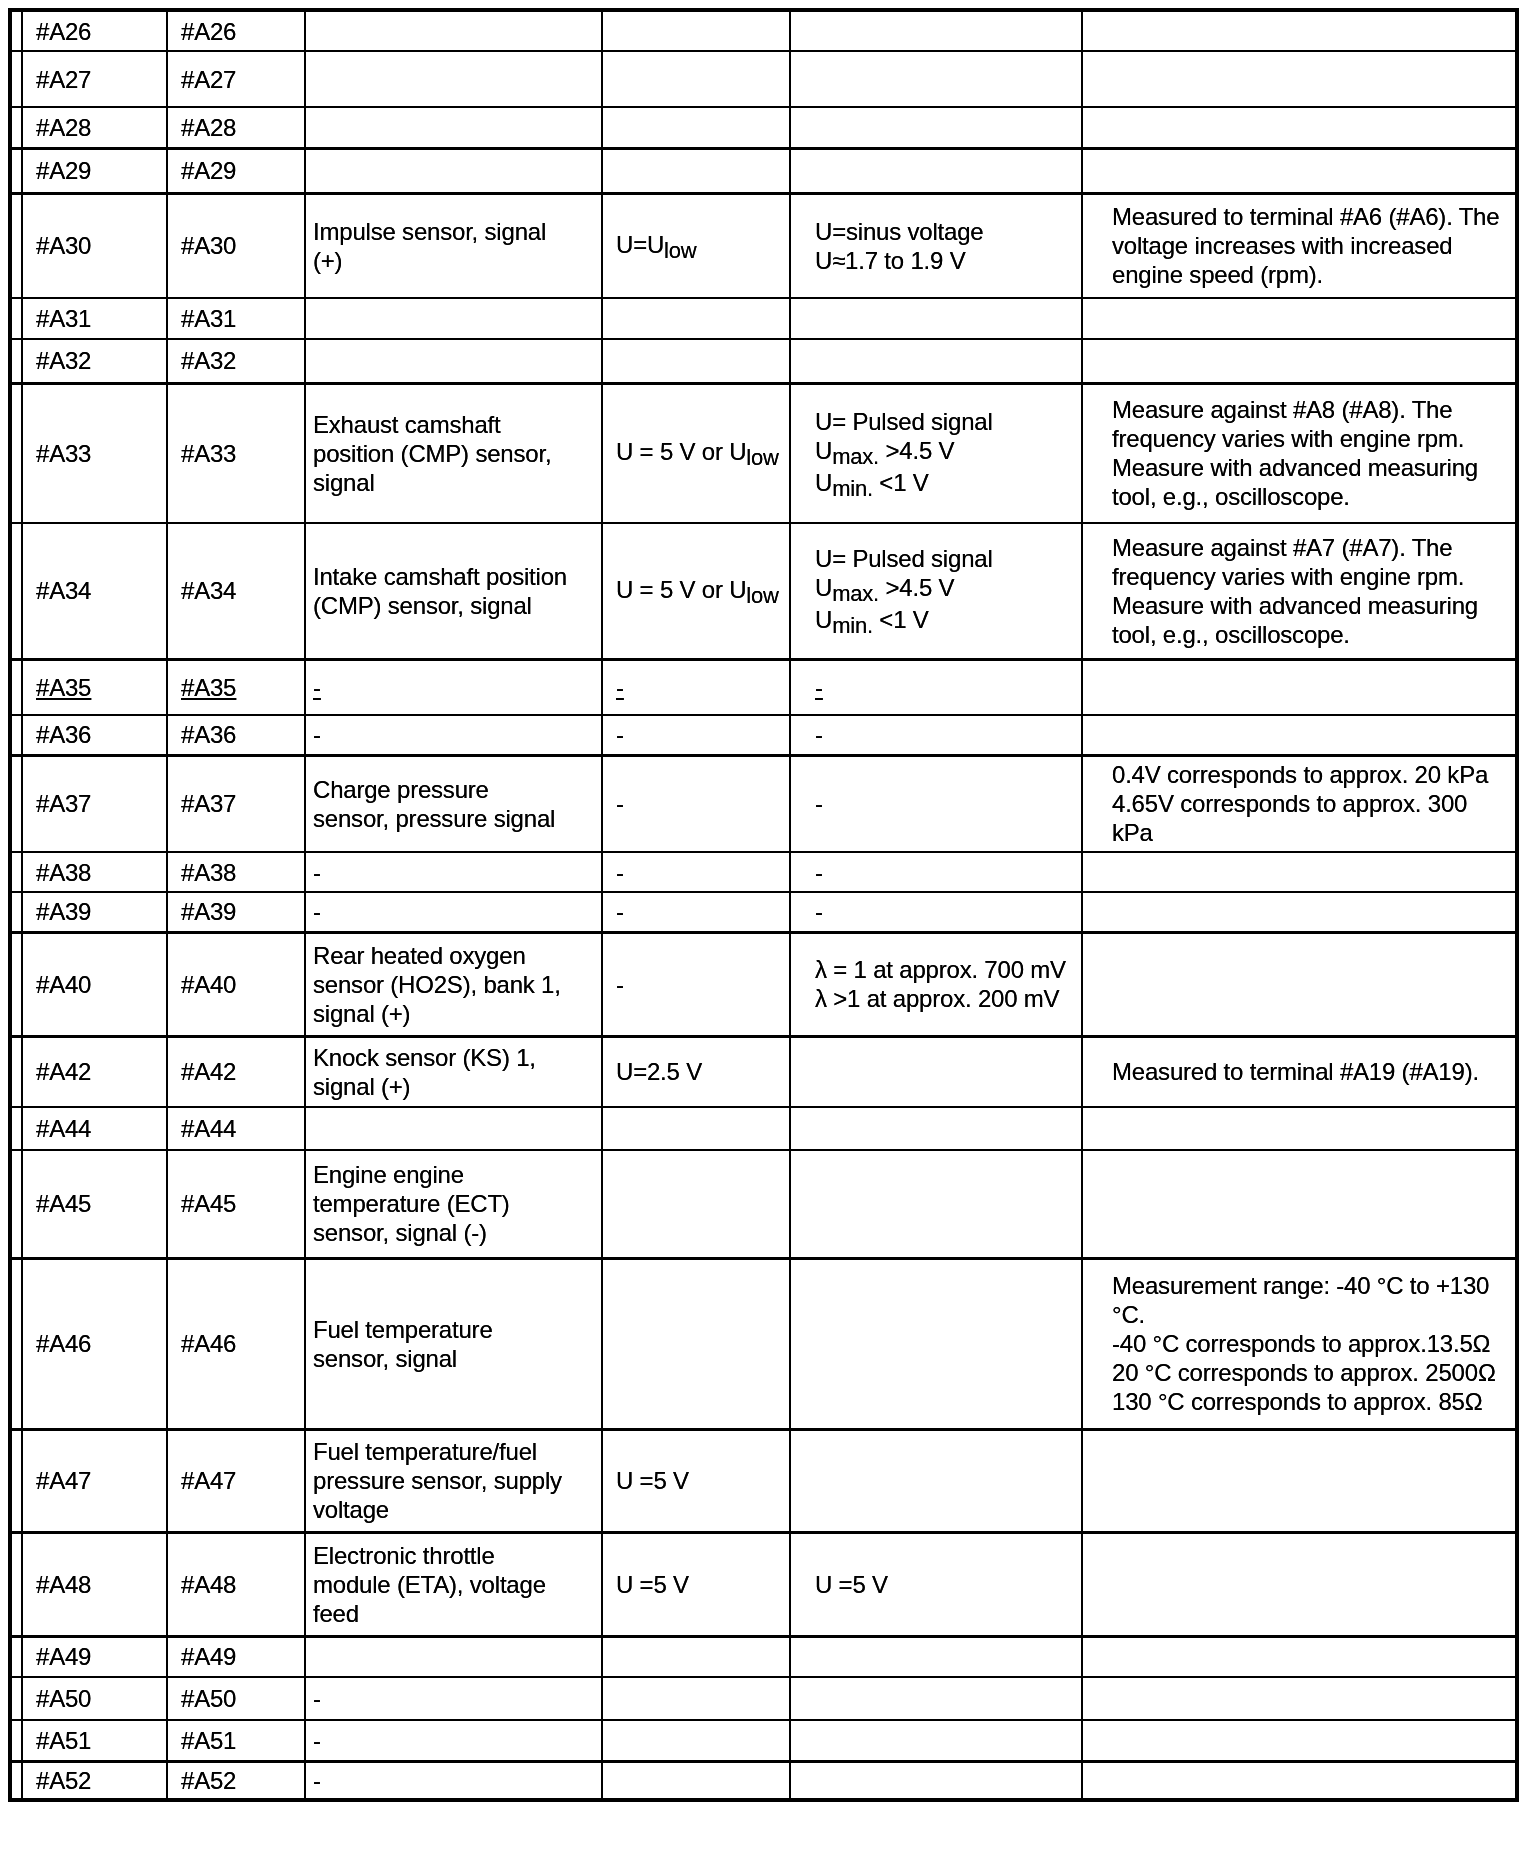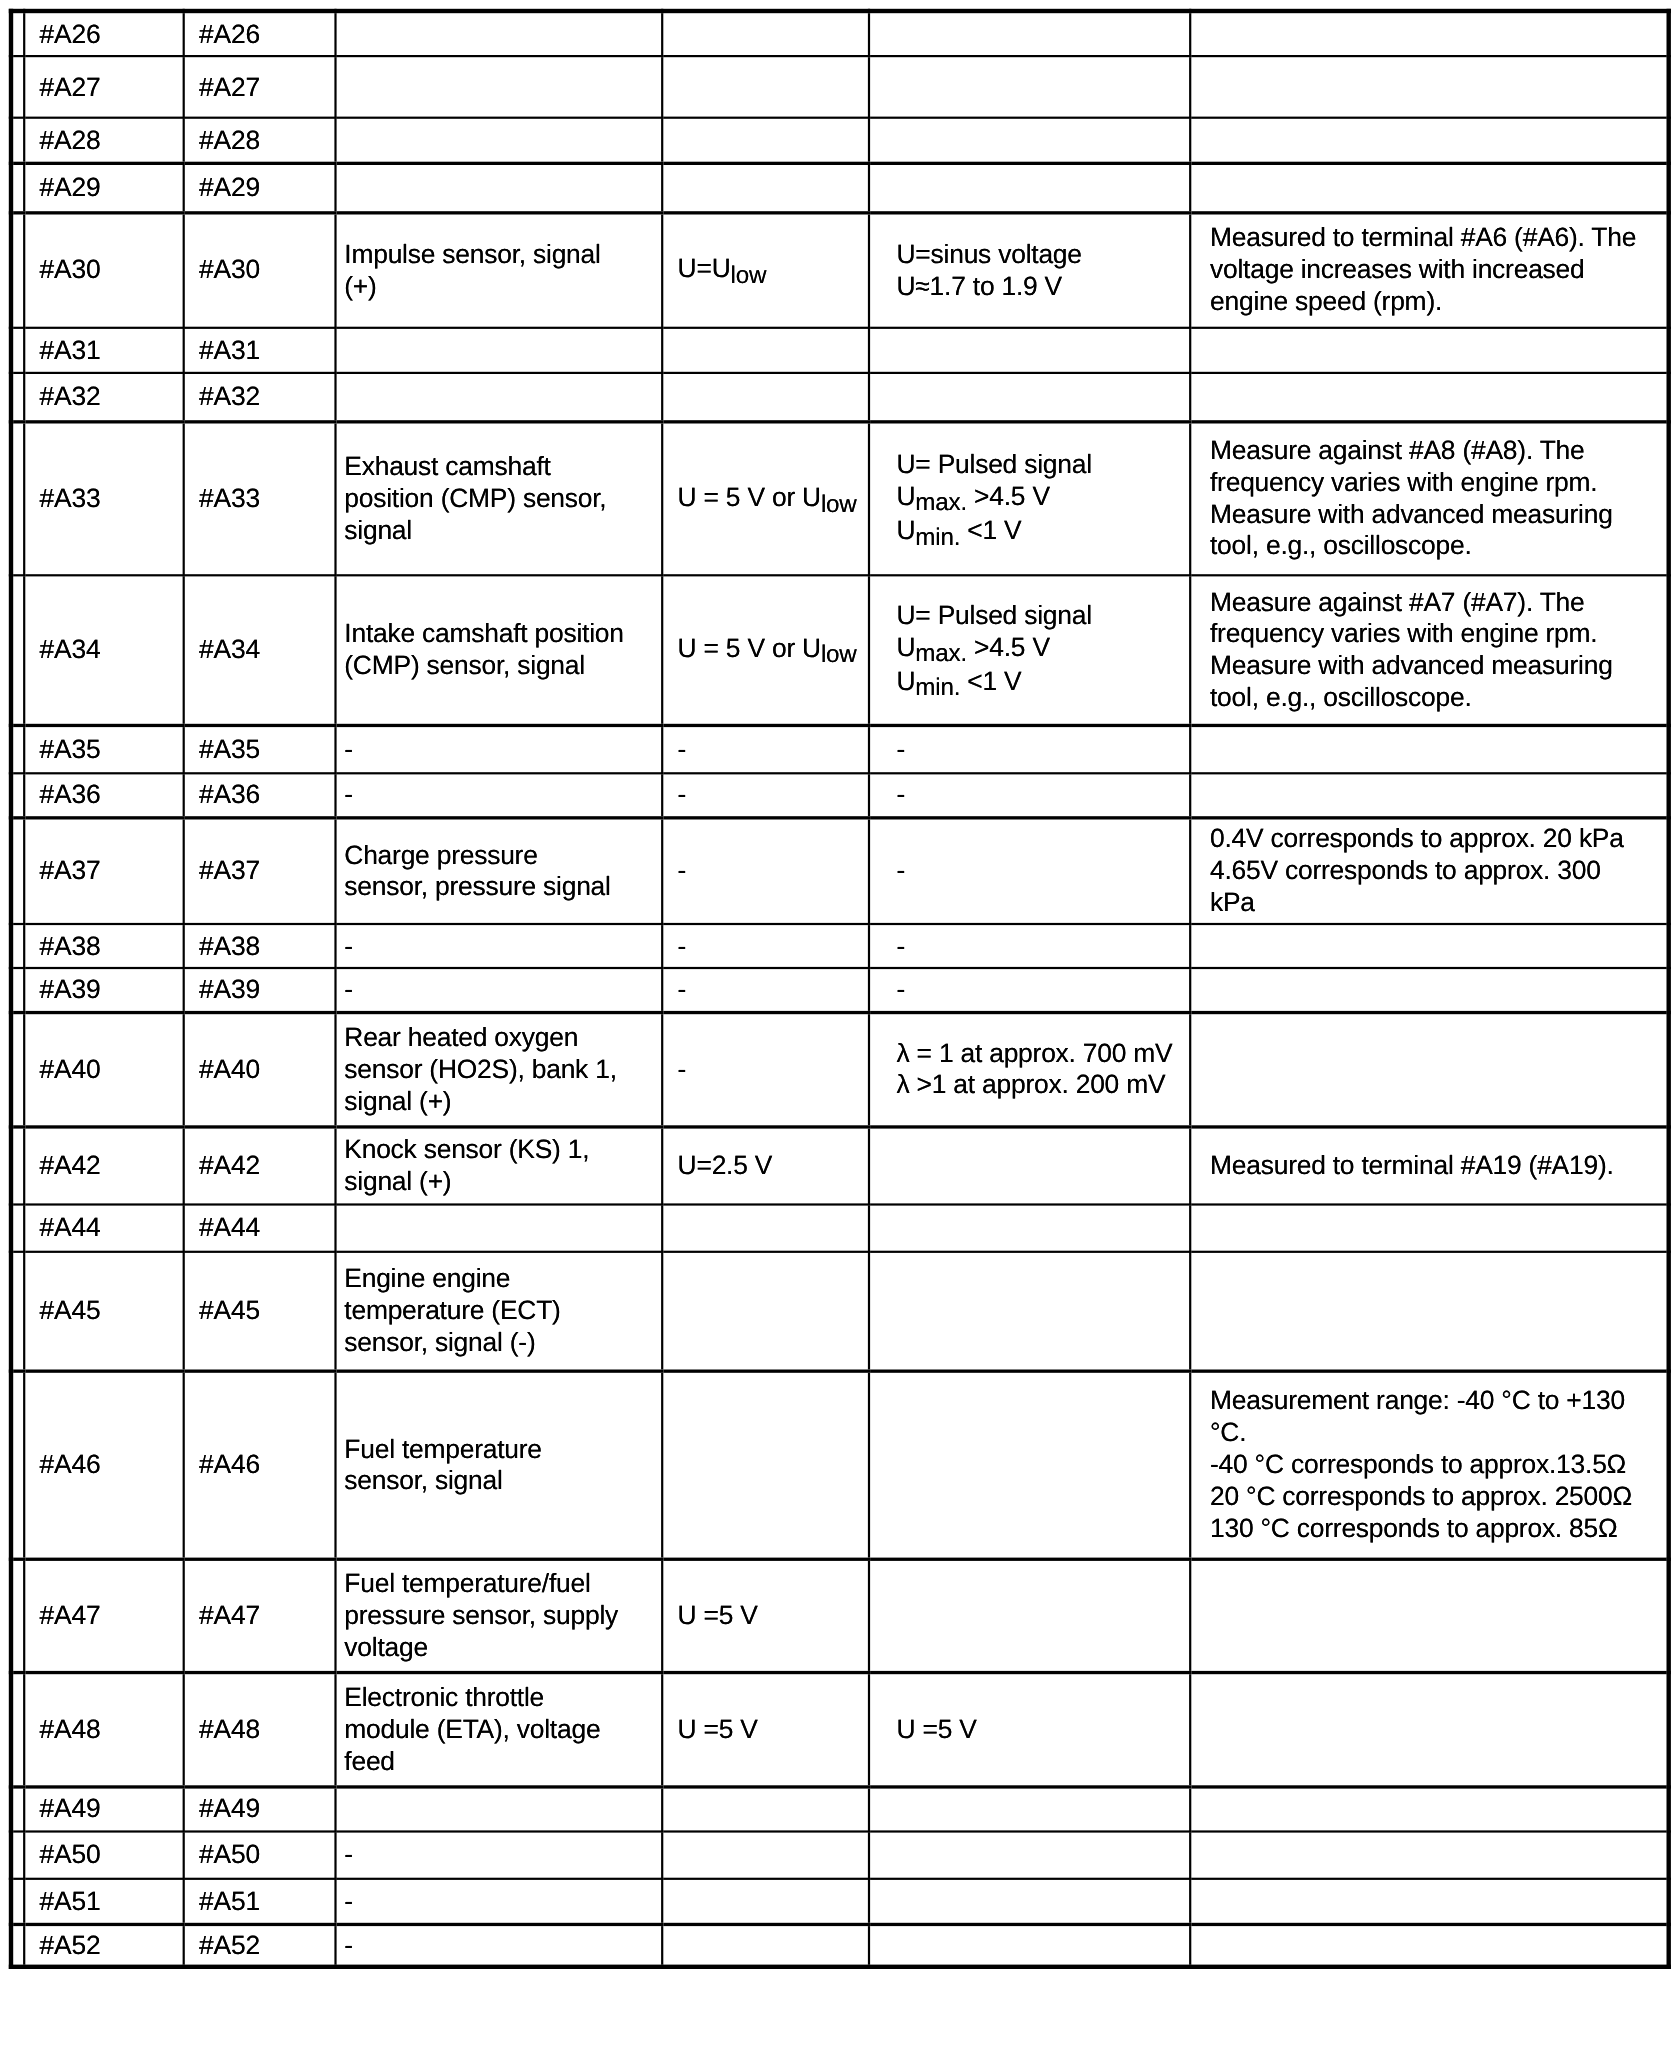--- a/index.html
+++ b/index.html
@@ -33,21 +33,21 @@
     text-shadow: 0 0 0.5px rgba(0,0,0,0.85);
   }
   #pin-table tr.hb td {
     border-top-width: 3px;
   }
   #pin-table td.c0 { padding: 0; }
   #pin-table td.c1, #pin-table td.c2 { padding-left: 13px; margin-left: 16px; }
   #pin-table td.c3 { padding-left: 7px; }
   #pin-table td.c4 { padding-left: 13px; }
   #pin-table td.c5 { padding-left: 24px; margin-top: 40px; }
-  #pin-table td.c6 { padding-left: 17px; }
+  #pin-table td.c6 { padding-left: 29px; }
   #pin-table sub.u {
     font-size: 22px;
     line-height: 1;
     letter-spacing: -0.2px;
     vertical-align: -5px;
   }
   .ln { white-space: normal; }
 </style>
 </head>
 <body>
@@ -178,21 +178,21 @@
           <div class="ln">U<sub class="u">max.</sub> &gt;4.5 V</div>
           <div class="ln">U<sub class="u">min.</sub> &lt;1 V</div>
         </td>
         <td class="c6">
           <div class="ln">Measure against #A7 (#A7). The</div>
           <div class="ln">frequency varies with engine rpm.</div>
           <div class="ln">Measure with advanced measuring</div>
           <div class="ln">tool, e.g., oscilloscope.</div>
         </td>
       </tr>
-      <tr class="hb" style="height: 44px;">
+      <tr class="hb" style="height: 56px; text-decoration: underline;">
         <td class="c0"></td>
         <td class="c1">#A35</td>
         <td class="c2">#A35</td>
         <td class="c3">
           <div class="ln">-</div>
         </td>
         <td class="c4">
           <div class="ln">-</div>
         </td>
         <td class="c5">

